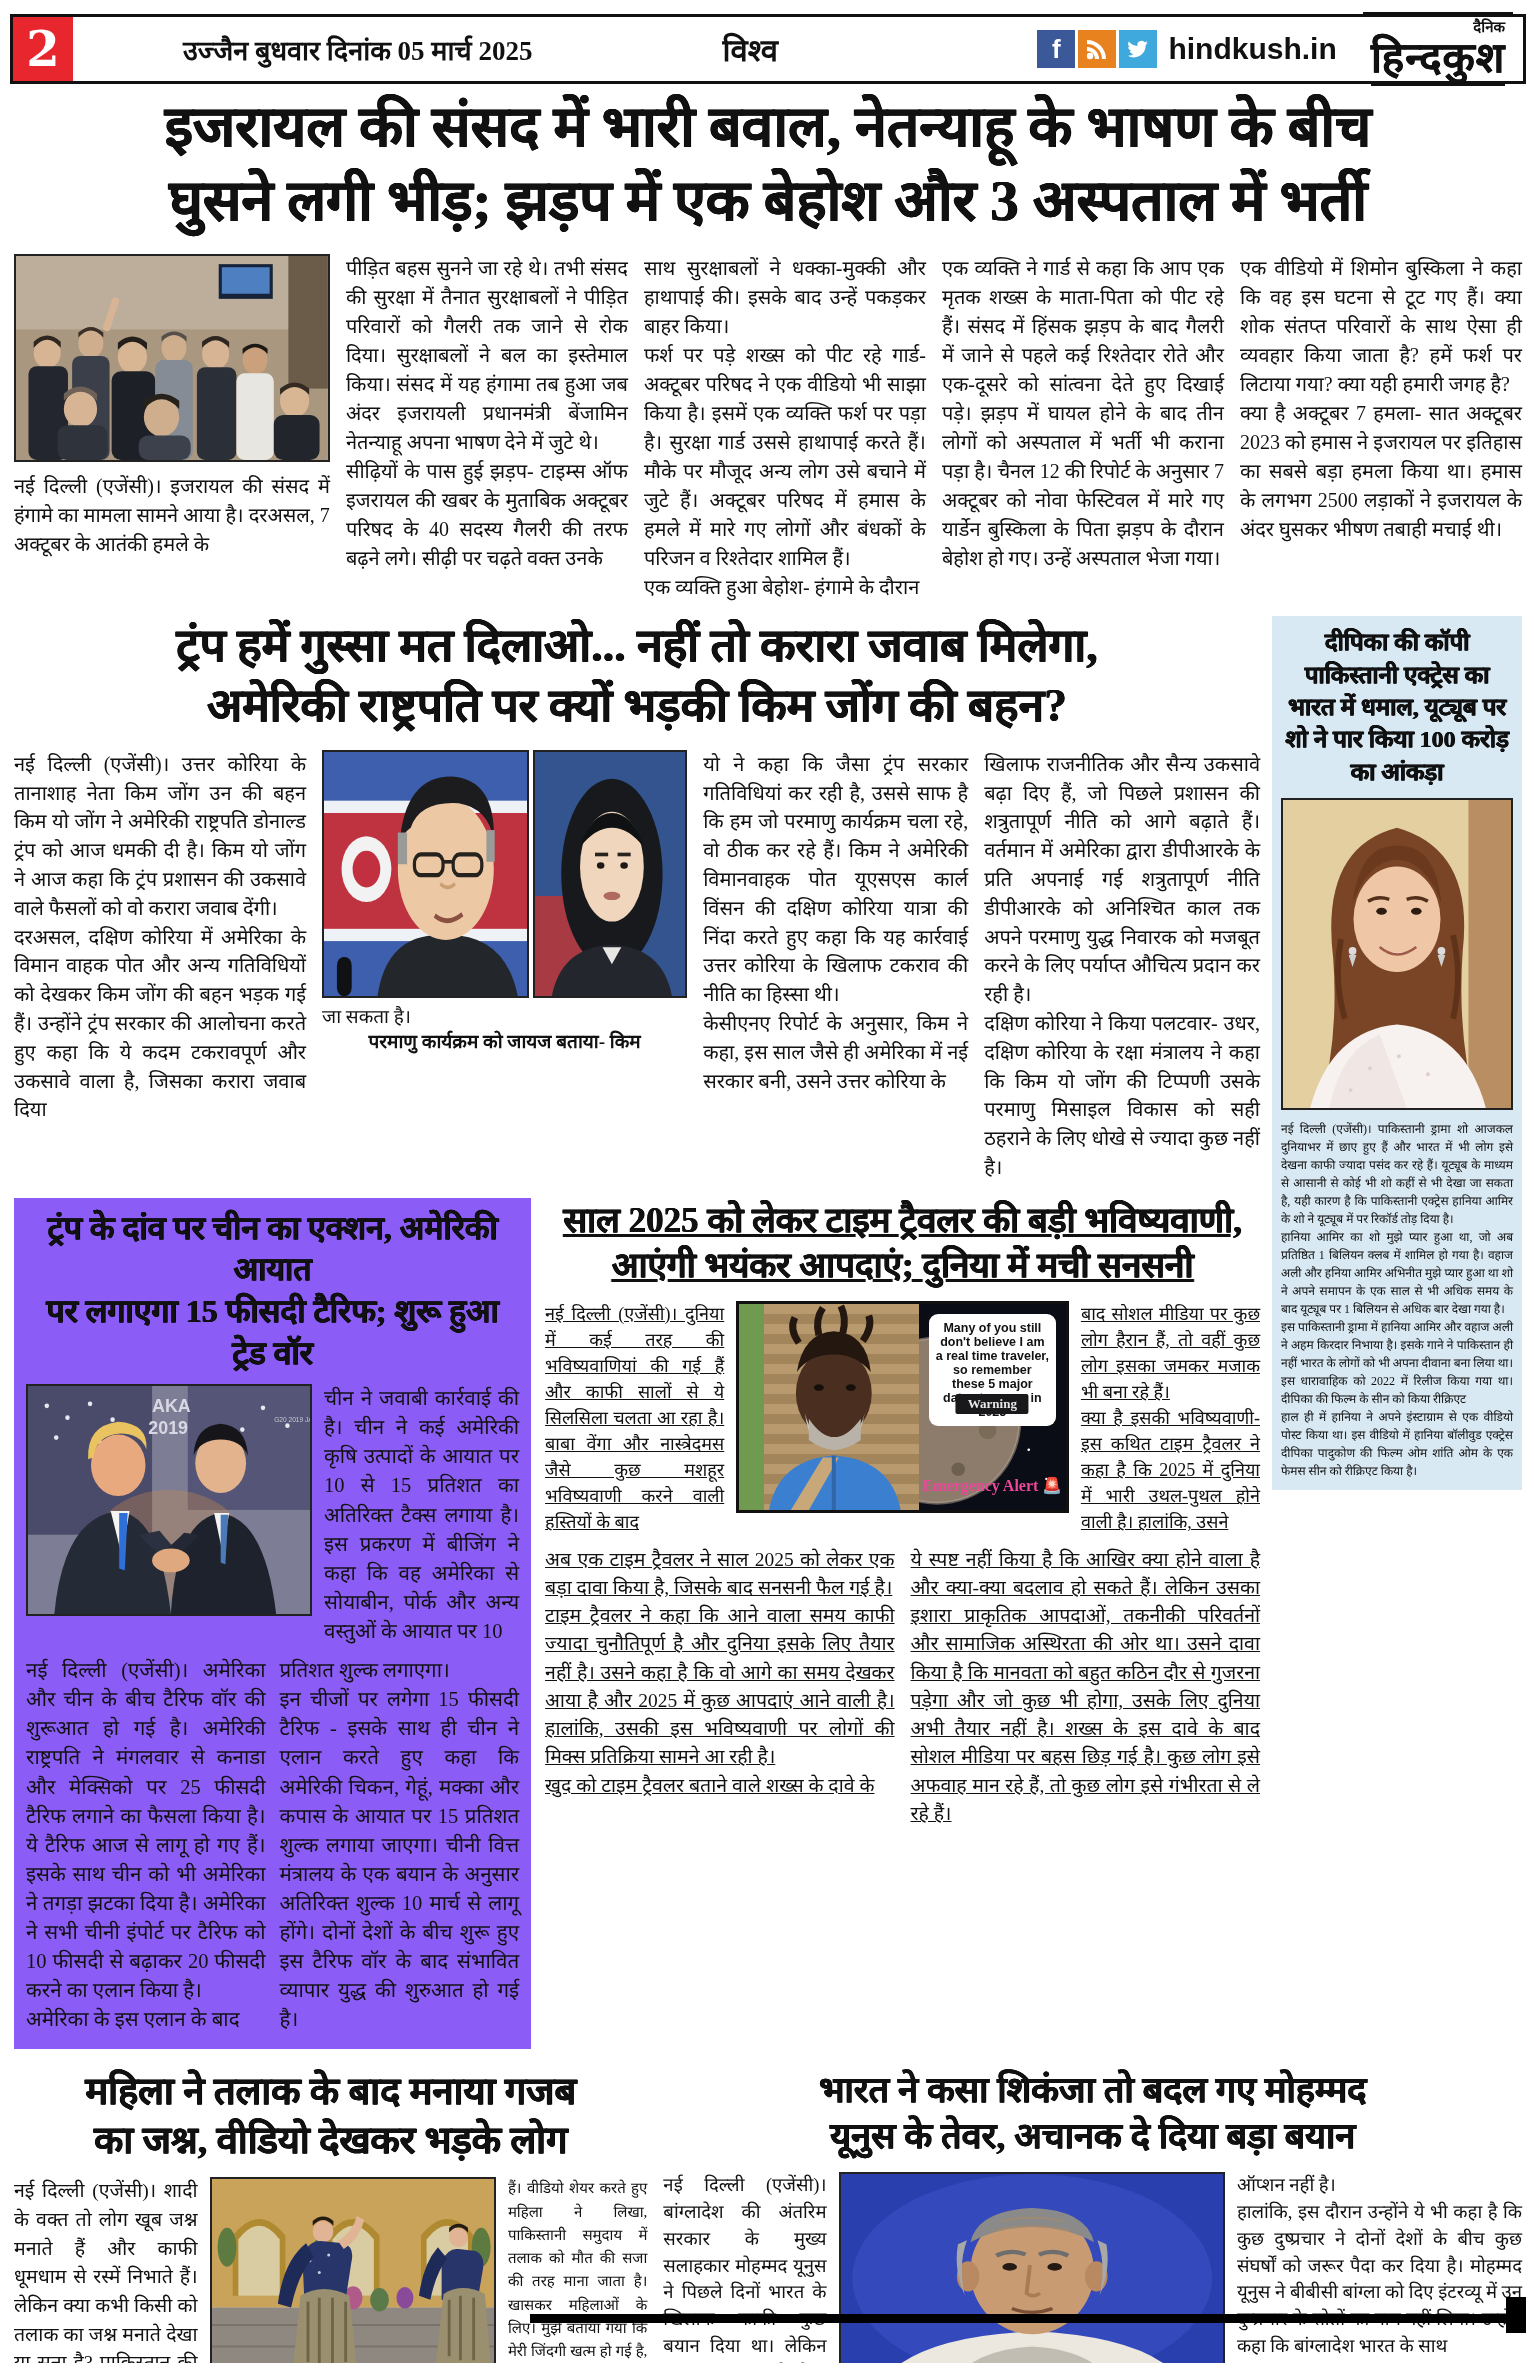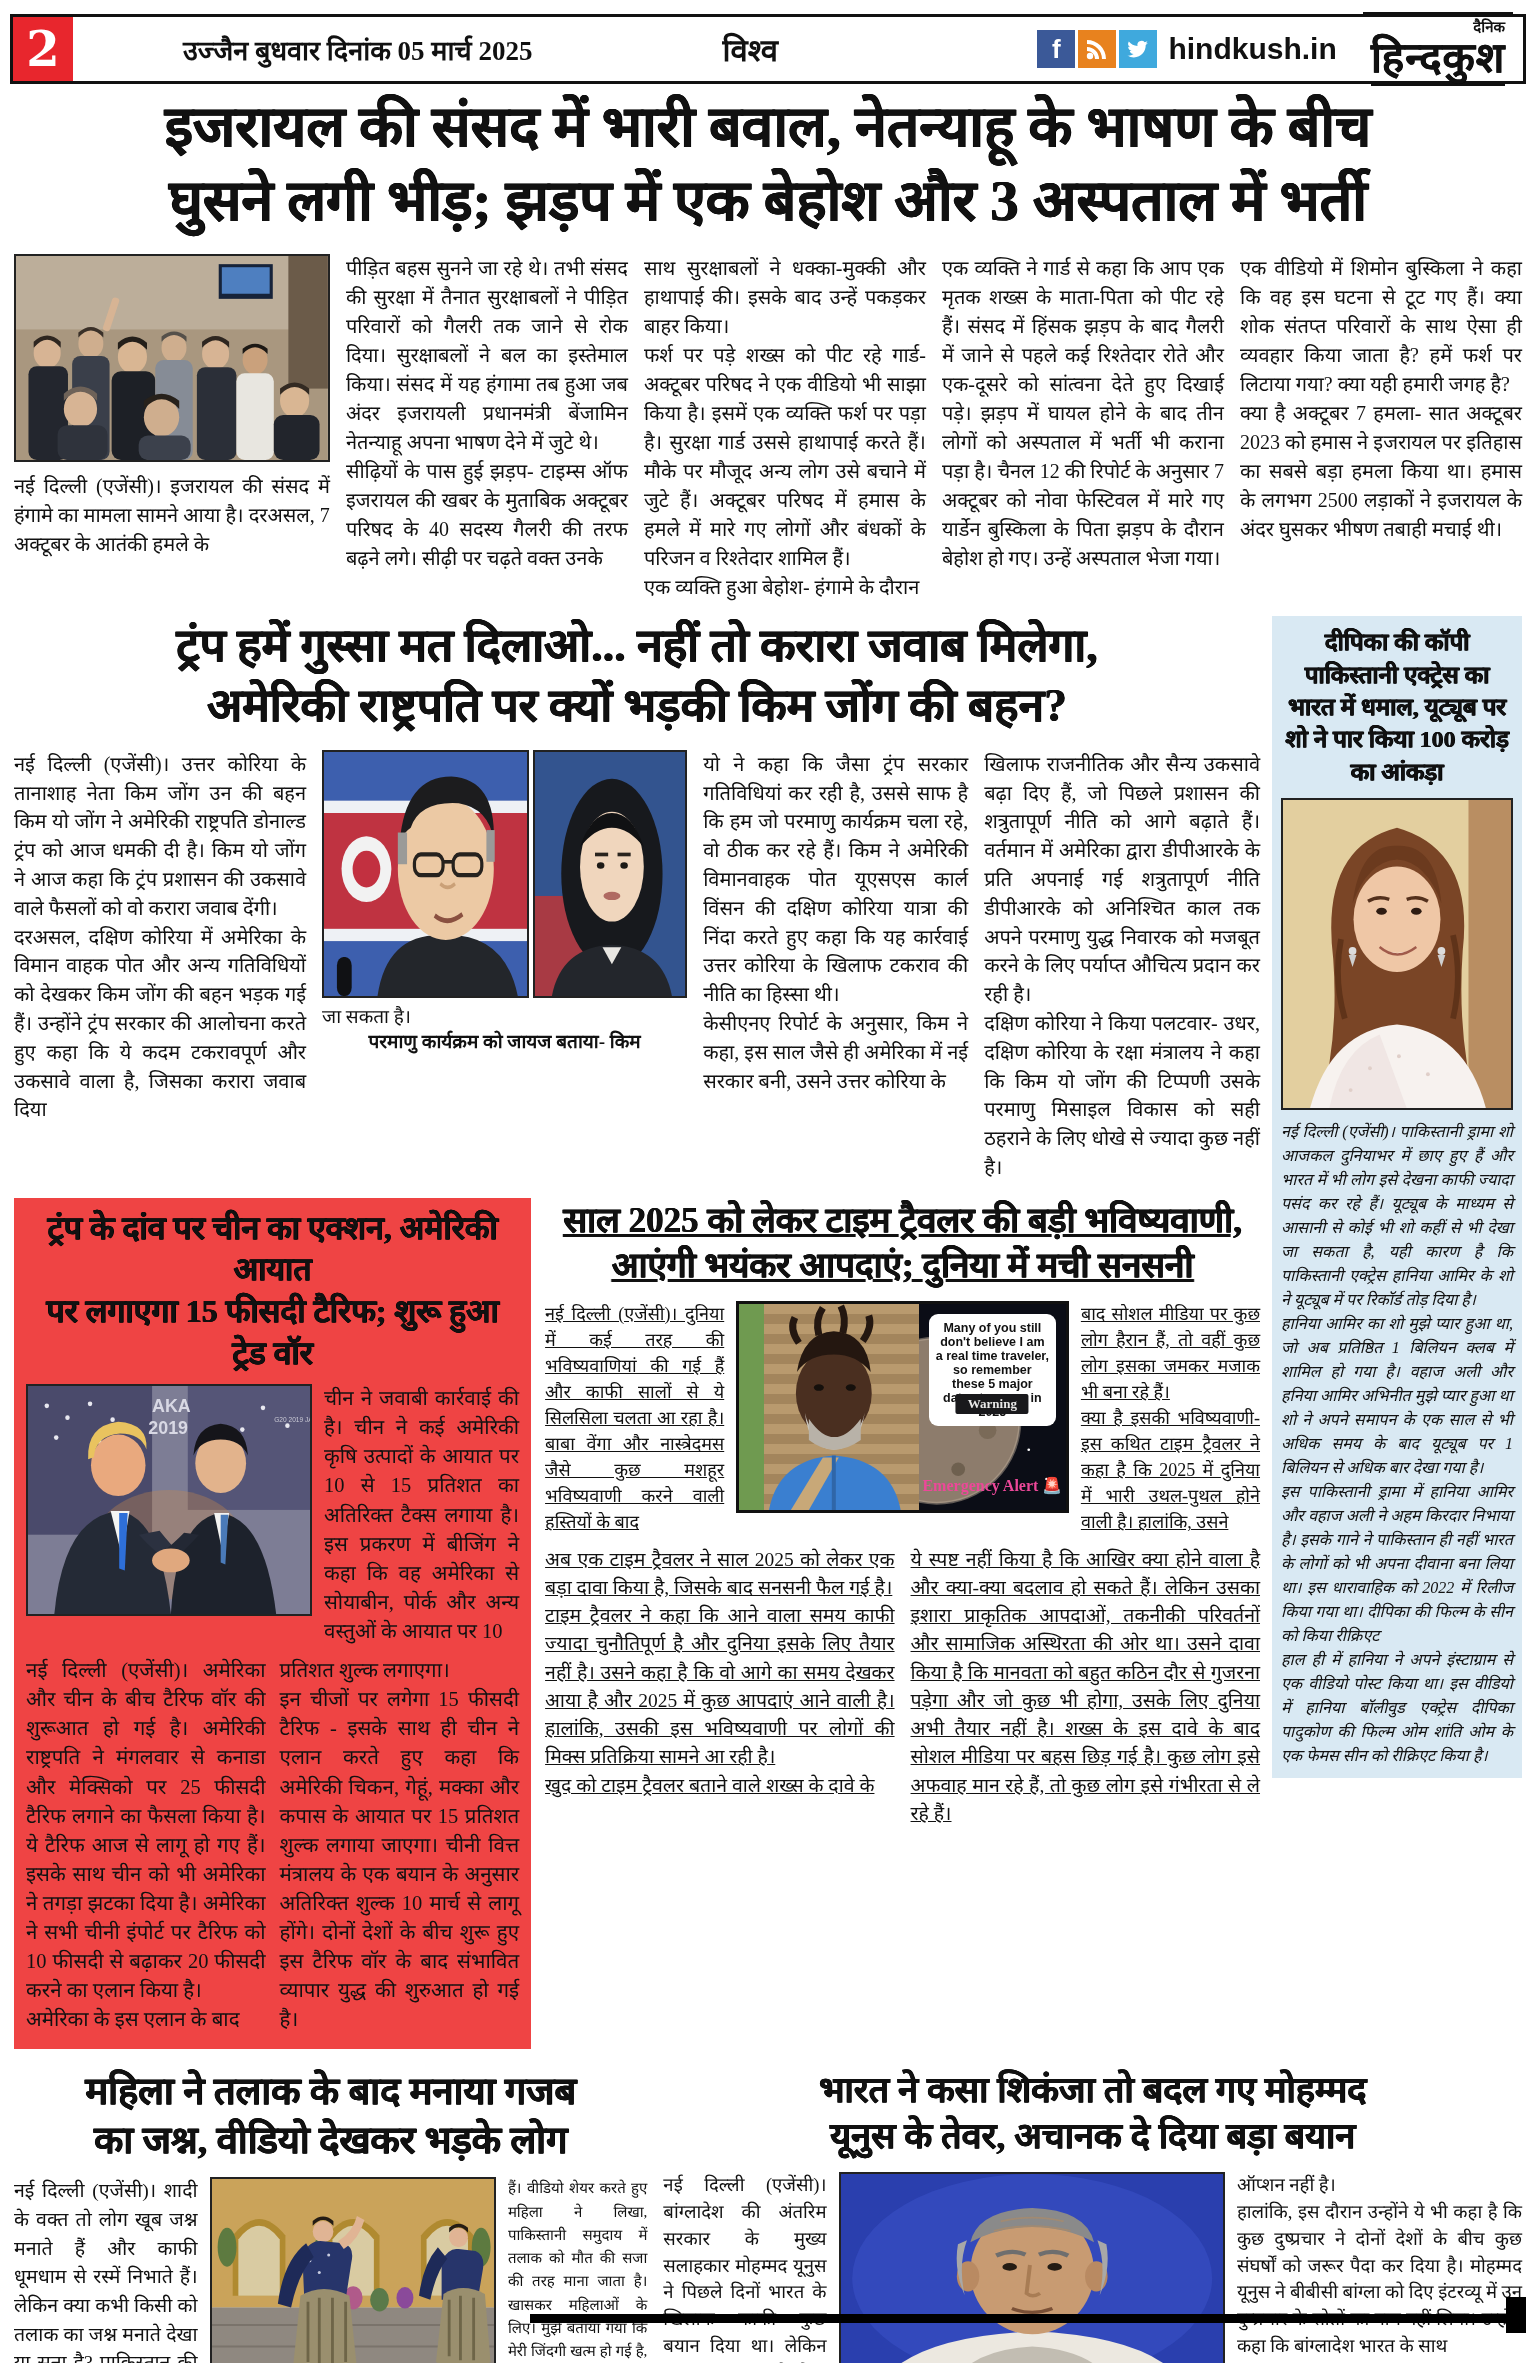--- a/index.html
+++ b/index.html
@@ -47,25 +47,25 @@
   .kim-photo-row { display:flex; gap:4px; height:248px; }
   .kim-photo-row .photo { height:100%; }
   .kp1 { flex:1.15; } .kp2 { flex:0.85; }
   .kim-caption { font-size:19px; margin-top:6px; line-height:1.35; }
   .kim-caption b { display:block; text-align:center; }
   .kim-c2 { flex:0.98; } .kim-c3 { flex:1.02; }
 
   .sidebar { width:250px; background:#d9e9f3; padding:10px 9px; }
   .sidebar .hl { font-size:24px; line-height:1.35; }
   .sb-photo { height:312px; margin:10px 0; }
-  .sb-body { font-size:16px; line-height:1.5;font-style:italic; }
+  .sb-body { font-size:12px; line-height:1.5; }
 
   
   .band2 { display:flex; gap:14px; margin-top:16px; }
-  .china { width:41.5%; background:#ef4444; padding:10px 12px 14px 12px; }
+  .china { width:41.5%; background:#8b5cf6; padding:10px 12px 14px 12px; }
   .china .hl { font-size:32px; }
   .china-r1 { display:flex; gap:12px; margin-top:10px; }
   .china-photo { width:58%; height:232px; }
   .china-side { flex:1; font-size:20.5px; line-height:1.42; }
   .china-r2 { display:flex; gap:14px; margin-top:10px; }
   .china-r2 .c { flex:1; font-size:20.5px; line-height:1.42; }
 
   .traveler { flex:1;text-decoration:underline; }
   .traveler .hl { font-size:35px; }
   .tt-r1 { display:flex; gap:12px; margin-top:12px; }

